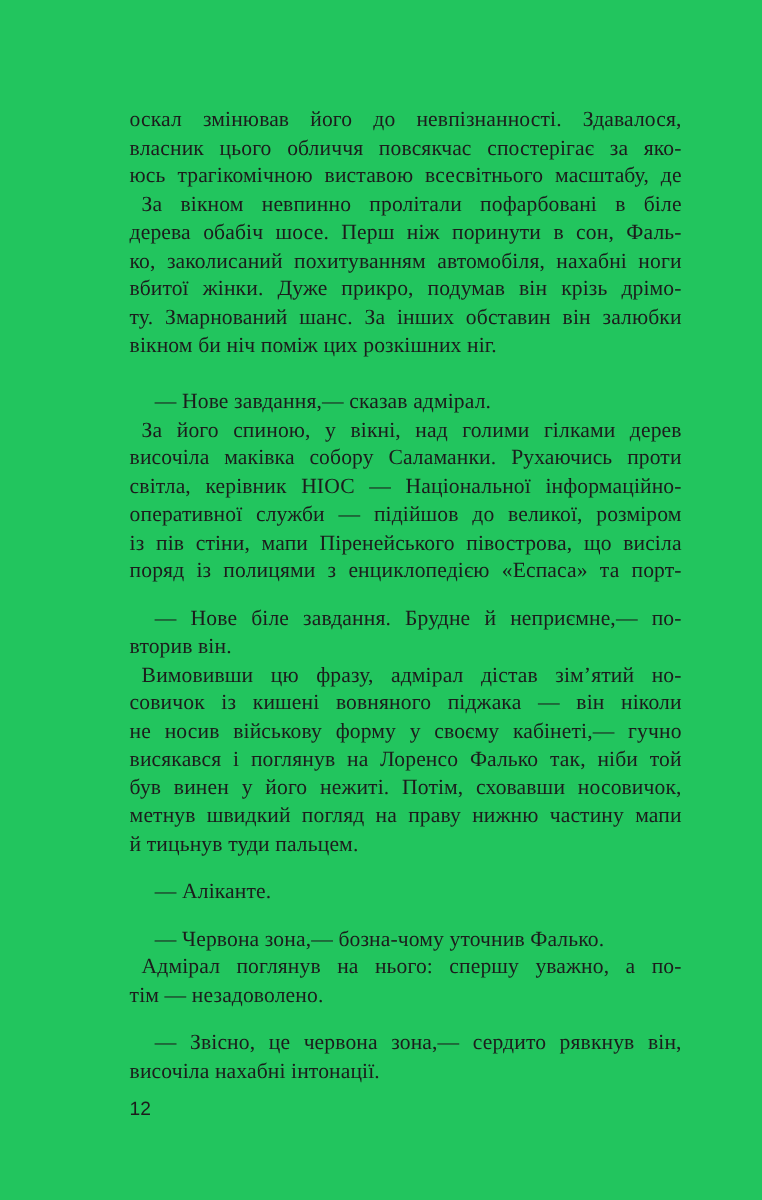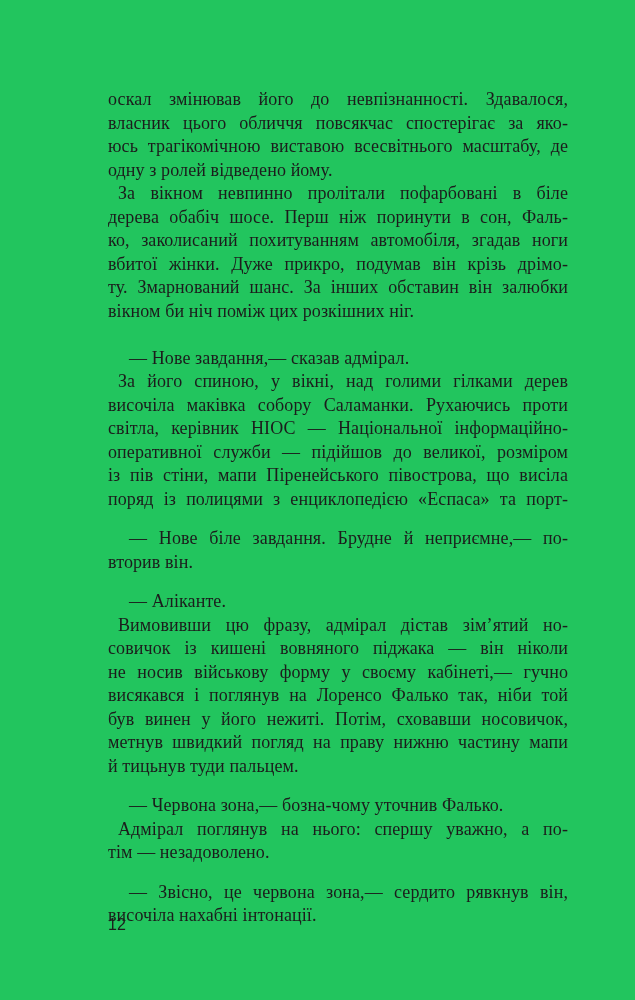--- a/index.html
+++ b/index.html
@@ -56,27 +56,26 @@
 <body>
 
 <div class="page">
 
   <main class="text-block">
 
     <p class="para">
       <span class="ln jst">оскал змінював його до невпізнанності. Здавалося,</span>
       <span class="ln jst">власник цього обличчя повсякчас спостерігає за яко-</span>
       <span class="ln jst">юсь трагікомічною виставою всесвітнього масштабу, де</span>
-      <span class="ln lst">одну з ролей відведено йому.</span>
     </p>
 
     <p class="para">
       <span class="ln jst fi-body">За вікном невпинно пролітали пофарбовані в біле</span>
       <span class="ln jst">дерева обабіч шосе. Перш ніж поринути в сон, Фаль-</span>
-      <span class="ln jst">ко, заколисаний похитуванням автомобіля, згадав ноги</span>
+      <span class="ln jst">ко, заколисаний похитуванням автомобіля, нахабні ноги</span>
       <span class="ln jst">вбитої жінки. Дуже прикро, подумав він крізь дрімо-</span>
       <span class="ln jst">ту. Змарнований шанс. За інших обставин він залюбки</span>
       <span class="ln lst">вікном би ніч поміж цих розкішних ніг.</span>
     </p>
 
     <p class="para scene-break">
       <span class="ln lst fi-dlg">— Нове завдання,— сказав адмірал.</span>
     </p>
 
     <p class="para">
@@ -87,31 +86,31 @@
       <span class="ln jst">із пів стіни, мапи Піренейського півострова, що висіла</span>
       <span class="ln jst">поряд із полицями з енциклопедією «Еспаса» та порт-</span>
     </p>
 
     <p class="para">
       <span class="ln jst fi-dlg">— Нове біле завдання. Брудне й неприємне,— по-</span>
       <span class="ln lst">вторив він.</span>
     </p>
 
     <p class="para">
-      <span class="ln lst fi-dlg">— Аліканте.</span>
-    </p>
-
-    <p class="para">
       <span class="ln jst fi-body">Вимовивши цю фразу, адмірал дістав зім’ятий но-</span>
       <span class="ln jst">совичок із кишені вовняного піджака — він ніколи</span>
       <span class="ln jst">не носив військову форму у своєму кабінеті,— гучно</span>
       <span class="ln jst">висякався і поглянув на Лоренсо Фалько так, ніби той</span>
       <span class="ln jst">був винен у його нежиті. Потім, сховавши носовичок,</span>
       <span class="ln jst">метнув швидкий погляд на праву нижню частину мапи</span>
       <span class="ln lst">й тицьнув туди пальцем.</span>
+    </p>
+
+    <p class="para">
+      <span class="ln lst fi-dlg">— Аліканте.</span>
     </p>
 
     <p class="para">
       <span class="ln lst fi-dlg">— Червона зона,— бозна-чому уточнив Фалько.</span>
     </p>
 
     <p class="para">
       <span class="ln jst fi-body">Адмірал поглянув на нього: спершу уважно, а по-</span>
       <span class="ln lst">тім — незадоволено.</span>
     </p>

